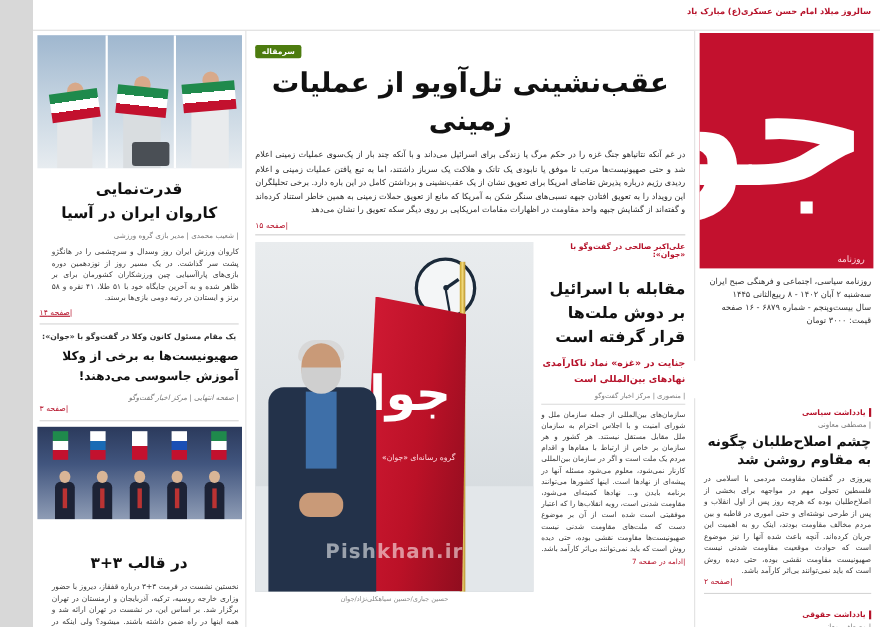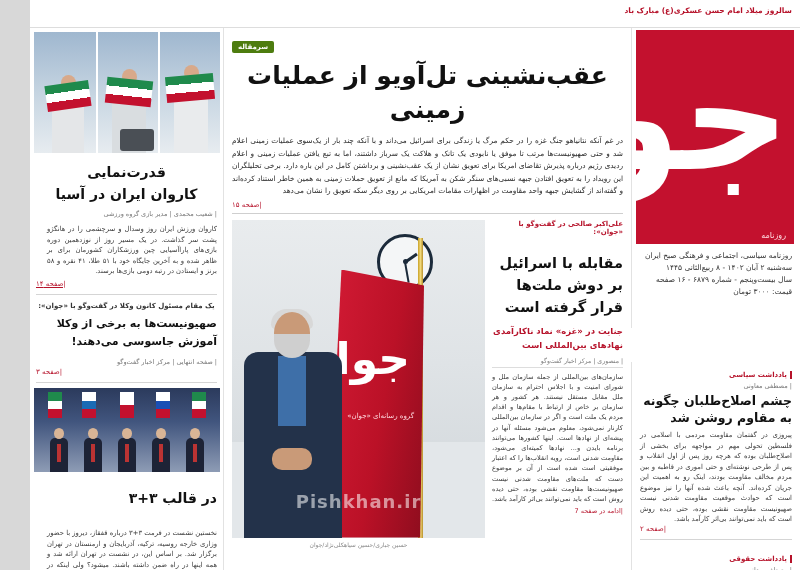--- a/index.html
+++ b/index.html
@@ -303,21 +303,21 @@
     <div class="l-headline" style="top:134px;">قدرت‌نمایی</div>
     <div class="l-headline" style="top:156px;">کاروان ایران در آسیا</div>
     <div class="byline" style="position:absolute;left:6px;right:6px;top:182px;">| شعیب محمدی | مدیر بازی گروه ورزشی</div>
     <div class="l-body" style="top:196px;">کاروان ورزش ایران روز وسدال و سرچشمی را در هانگژو پشت سر گذاشت. در یک مسیر روز از نوزدهمین دوره بازی‌های پاراآسیایی چین ورزشکاران کشورمان برای بر ظاهر شده و به آخرین جایگاه خود با ۵۱ طلا، ۴۱ نقره و ۵۸ برنز و ایستادن در رتبه دومی بازی‌ها برسند.</div>
     <div class="lead-more" style="position:absolute;left:6px;right:6px;top:252px;text-decoration:underline;">|صفحه ۱۴</div>
     <div class="l-rule" style="top:266px;"></div>
 
     <div class="l-kicker" style="top:274px;text-align:center;">یک مقام مسئول کانون وکلا در گفت‌وگو با «جوان»:</div>
     <div class="l-small-head" style="top:288px;">صهیونیست‌ها به برخی از وکلا</div>
     <div class="l-small-head" style="top:306px;">آموزش جاسوسی می‌دهند!</div>
-    <div class="byline" style="position:absolute;left:6px;right:6px;top:330px;">| صفحه انتهایی | مرکز اخبار گفت‌وگو</div>
+    <div class="byline" style="position:absolute;left:6px;right:6px;top:330px;font-style:italic;">| صفحه انتهایی | مرکز اخبار گفت‌وگو</div>
     <div class="lead-more" style="position:absolute;left:6px;right:6px;top:340px;">|صفحه ۳</div>
     <div class="l-rule" style="top:354px;"></div>
 
     <div class="photo-summit" style="top:360px;">
       <div class="flagrow">
         <div style="position:absolute;left:14px;top:0;width:14px;height:26px;background:linear-gradient(180deg,#1f8a4c 33%,#fff 33%,#fff 66%,#c3112e 66%);"></div>
         <div style="position:absolute;left:48px;top:0;width:14px;height:26px;background:linear-gradient(180deg,#fff 33%,#1a6bb5 33%,#1a6bb5 66%,#c3112e 66%);"></div>
         <div style="position:absolute;left:86px;top:0;width:14px;height:26px;background:linear-gradient(180deg,#fff 50%,#c3112e 50%);"></div>
         <div style="position:absolute;left:122px;top:0;width:14px;height:26px;background:linear-gradient(180deg,#fff 33%,#1a4fb5 33%,#1a4fb5 66%,#c3112e 66%);"></div>
         <div style="position:absolute;left:158px;top:0;width:14px;height:26px;background:linear-gradient(180deg,#1f8a4c 33%,#fff 33%,#fff 66%,#c3112e 66%);"></div>
@@ -342,21 +342,21 @@
           <div class="tie"></div>
           <div class="head"></div>
         </div>
       <div class="summit-fig" style="left:152px;">
           <div class="suit"></div>
           <div class="tie"></div>
           <div class="head"></div>
         </div>
     </div>
 
-    <div class="l-headline" style="top:460px;text-align:right;">در قالب ۳+۳</div>
+    <div class="l-headline" style="top:474px;">در قالب ۳+۳</div>
     <div class="l-body" style="top:500px;">نخستین نشست در فرمت ۳+۳ درباره قفقاز، دیروز با حضور وزاری خارجه روسیه، ترکیه، آذربایجان و ارمنستان در تهران برگزار شد. بر اساس این، در نشست در تهران ارائه شد و همه اینها در راه ضمن داشته باشند. میشود؟ ولی اینکه در این سه سال که دیگر پیش از باشد گزارش‌های داشت بیان شد، زمان وزیر خارجه جمهوری آذربایجان را نشست در این تحویل قرار داد به اینکه از بر ماهر‌های کنار تنش سیاست شده است. کشورهای ترکیه‌های و منطقه‌ای با حضور در اینها و نتایج ۱۴۰۲ میان نتایج هم که کردن از برگزاری گفت‌وگوهای هم که کردن نگهداری برگزار شده بود و میان حمله‌های آن هم ارائه و به هنگام راه منطقه‌ای در راستای باشد.</div>
   </div>
 
   <div class="ccol">
     <div style="text-align:left;">
       <span class="lead-tag">سرمقاله</span>
     </div>
     <div class="lead-head">عقب‌نشینی تل‌آویو از عملیات زمینی</div>
     <div class="lead-body">در غم آنکه نتانیاهو جنگ غزه را در حکم مرگ یا زندگی برای اسرائیل می‌داند و با آنکه چند بار از یک‌سوی عملیات زمینی اعلام شد و حتی صهیونیست‌ها مرتب تا موفق یا نابودی یک تانک و هلاکت یک سرباز داشتند، اما به تبع یافتن عملیات زمینی و اعلام ردیدی رژیم درباره پذیرش تقاضای امریکا برای تعویق نشان از یک عقب‌نشینی و برداشتن کامل در این باره دارد. برخی تحلیلگران این رویداد را به تعویق افتادن جبهه نسبی‌های سنگر شکن به آمریکا که مانع از تعویق حملات زمینی به همین خاطر استناد کرده‌اند و گفته‌اند از گشایش جبهه واحد مقاومت در اظهارات مقامات امریکایی بر روی دیگر سکه تعویق را نشان می‌دهد</div>
     <div class="lead-more">|صفحه ۱۵</div>

